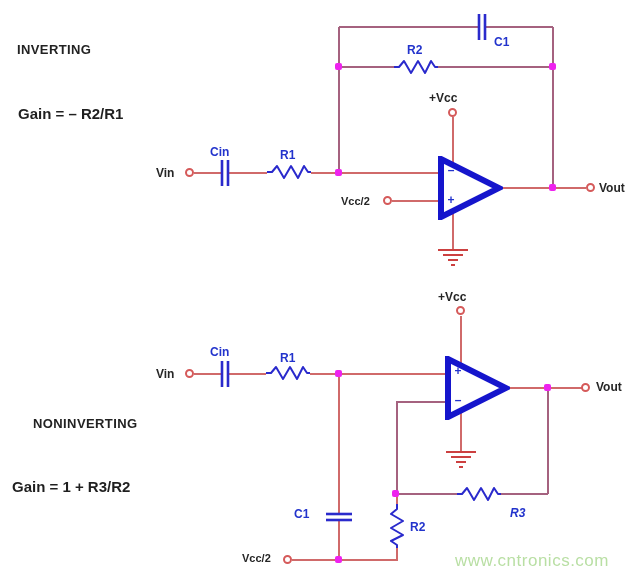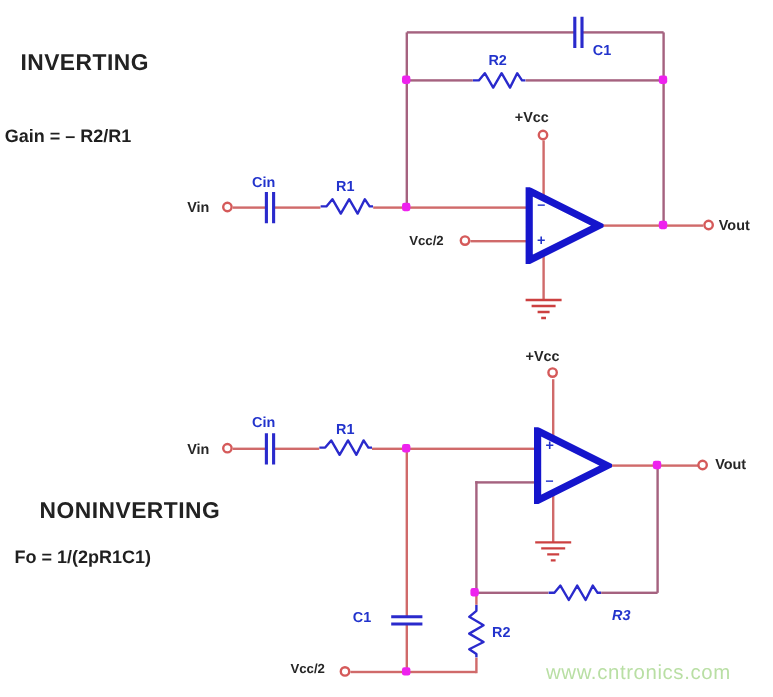--- a/index.html
+++ b/index.html
@@ -17,33 +17,33 @@
   .wv{position:absolute;width:2px;}
   .red{background:var(--wire-red);}
   .purple{background:var(--wire-purple);}
   .dot{position:absolute;width:7px;height:7px;background:var(--junction-magenta);border-radius:2px;z-index:5;}
   .term{position:absolute;width:9px;height:9px;border:2px solid var(--terminal-red);border-radius:50%;background:#fff;box-sizing:border-box;z-index:5;}
   .comp{position:absolute;z-index:3;}
   .lbl{position:absolute;font-weight:bold;white-space:nowrap;z-index:6;}
   .blk{color:var(--text-dark);}
   .blu{color:var(--label-blue);}
   .f11{font-size:11px;} .f12{font-size:12px;}
-  .title{font-size:19px;letter-spacing:.4px;color:#222;}
+  .title{font-size:13px;letter-spacing:.4px;color:#222;}
   .formula{font-size:15px;color:#1f1f1f;}
   .sign{position:absolute;width:12px;height:12px;line-height:12px;text-align:center;font-weight:bold;font-size:12px;color:var(--label-blue);z-index:4;}
   .wm{position:absolute;font-size:17px;color:var(--watermark-green);letter-spacing:.5px;z-index:6;}
   svg{display:block;}
 </style>
 </head>
 <body>
 
 <div id="canvas">
 
   <div class="lbl title" style="left:17px;top:42px;">INVERTING</div>
-  <div class="lbl formula" style="left:4px;top:105px;">Gain = – R2/R1</div>
+  <div class="lbl formula" style="left:18px;top:105px;">Gain = – R2/R1</div>
 
   <div class="wh red" style="left:194px;top:172px;width:28px;"></div>
   <div class="wh red" style="left:228px;top:172px;width:39px;"></div>
   <div class="wh red" style="left:311px;top:172px;width:130px;"></div>
   <div class="wv purple" style="left:338px;top:27px;height:146px;"></div>
   <div class="wh purple" style="left:339px;top:26px;width:140px;"></div>
   <div class="wh purple" style="left:485px;top:26px;width:68px;"></div>
   <div class="wh purple" style="left:339px;top:66px;width:55px;"></div>
   <div class="wh purple" style="left:438px;top:66px;width:116px;"></div>
   <div class="wv purple" style="left:552px;top:27px;height:162px;"></div>
@@ -103,21 +103,21 @@
   <div class="lbl blk f12" style="left:156px;top:166px;">Vin</div>
   <div class="lbl blu f12" style="left:210px;top:145px;">Cin</div>
   <div class="lbl blu f12" style="left:280px;top:148px;">R1</div>
   <div class="lbl blu f12" style="left:407px;top:43px;">R2</div>
   <div class="lbl blu f12" style="left:494px;top:35px;">C1</div>
   <div class="lbl blk f12" style="left:429px;top:91px;">+Vcc</div>
   <div class="lbl blk f11" style="left:341px;top:195px;">Vcc/2</div>
   <div class="lbl blk f12" style="left:599px;top:181px;">Vout</div>
 
   <div class="lbl title" style="left:13px;top:416px;margin-left:20px;">NONINVERTING</div>
-  <div class="lbl formula" style="left:12px;top:456px;">Fo = 1/(2pR1C1)</div>
+  <div class="lbl formula" style="left:12px;top:478px;">Gain = 1 + R3/R2</div>
 
   <div class="wh red" style="left:194px;top:373px;width:28px;"></div>
   <div class="wh red" style="left:228px;top:373px;width:38px;"></div>
   <div class="wh red" style="left:310px;top:373px;width:138px;"></div>
   <div class="wv red" style="left:338px;top:374px;height:140px;"></div>
   <div class="wv red" style="left:338px;top:520px;height:41px;"></div>
   <div class="wh red" style="left:292px;top:559px;width:105px;"></div>
   <div class="wv red" style="left:396px;top:494px;height:10px;"></div>
   <div class="wv red" style="left:396px;top:548px;height:13px;"></div>
   <div class="wh purple" style="left:396px;top:401px;width:52px;"></div>

